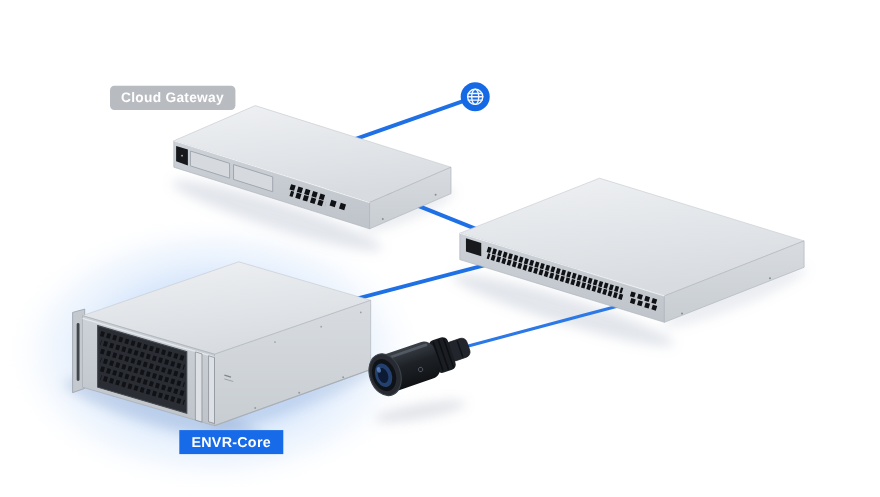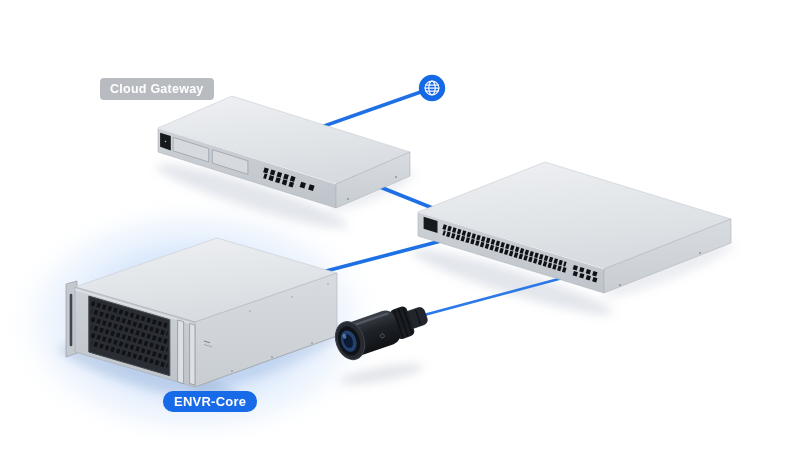--- a/index.html
+++ b/index.html
@@ -7,21 +7,21 @@
     position:relative;width:800px;height:452px;overflow:hidden;background:#ffffff;
     font-family:"Liberation Sans",sans-serif;
   }
   .stage svg{position:absolute;left:0;top:0;}
   .badge{
     position:absolute;display:inline-flex;align-items:center;justify-content:center;
     color:#ffffff;font-weight:700;letter-spacing:.25px;white-space:nowrap;
     border-radius:4px;box-sizing:border-box;
   }
   .badge.gray{background:rgba(179,182,187,.93);font-size:12.5px;height:22px;padding:0 10px;}
-  .badge.blue{background:#176be8;font-size:13px;height:21px;padding:0 11px;border-radius:10px;}
+  .badge.blue{background:#176be8;font-size:13px;height:21px;padding:0 11px;border-radius:0;}
   .net-line{stroke:#1f70e5;stroke-width:3.6;stroke-linecap:round;}
   .cam-cable{stroke:#2b78e6;stroke-width:2.8;stroke-linecap:round;}
   .ports{stroke:#101216;fill:none;}
 </style>
 </head>
 <body>
 
 <div class="stage">
 <svg width="800" height="452" viewBox="0 0 800 452">
   <defs>

